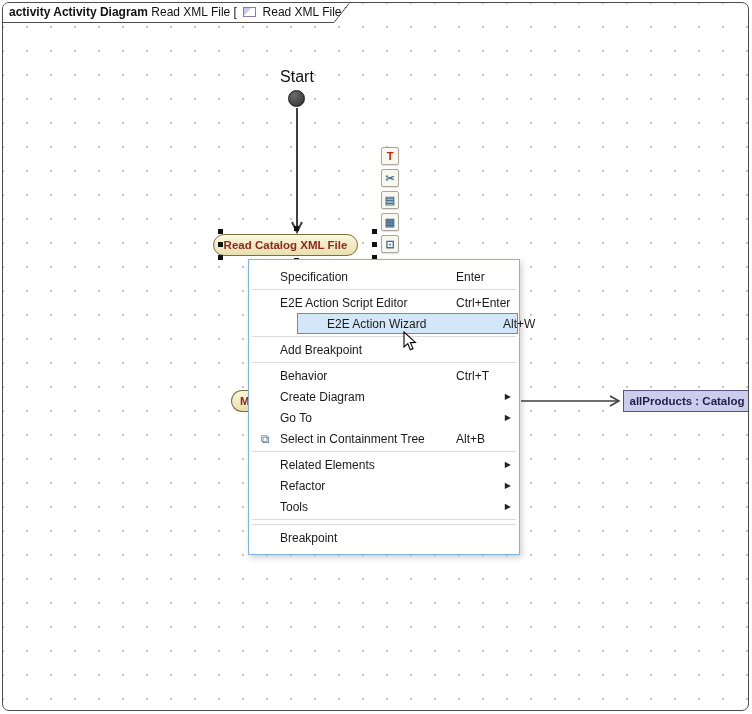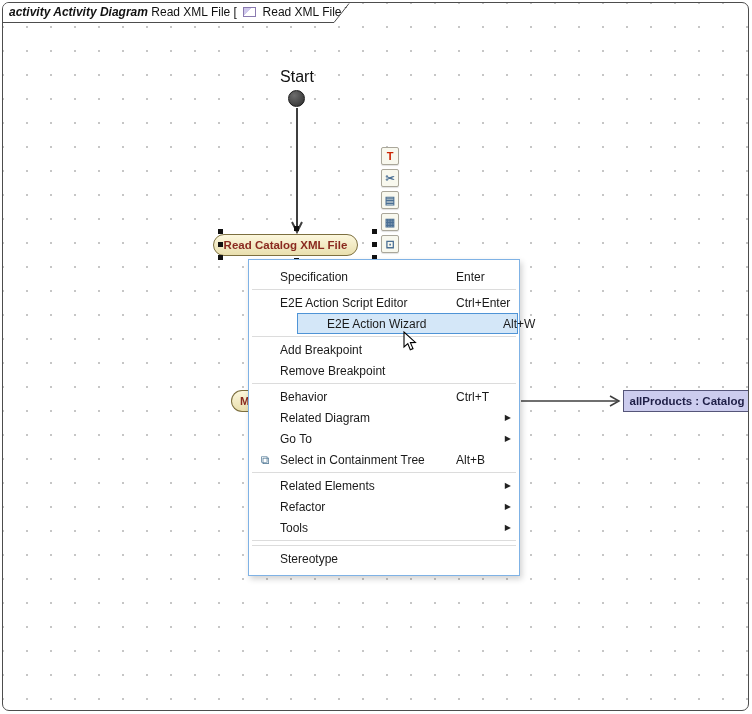--- a/index.html
+++ b/index.html
@@ -21,21 +21,21 @@
   }
 
   .frame-header {
     position:absolute; left:0; top:0; width:347px; height:19px;
     background:#ffffff;
     clip-path: polygon(0 0, 100% 0, calc(100% - 15px) 100%, 0 100%);
     font-size:12px; line-height:18px; white-space:nowrap;
     padding-left:6px; box-sizing:border-box; color:#111;
     z-index:3;
   }
-  .frame-header b { font-weight:bold;font-style:italic; }
+  .frame-header b { font-weight:bold; }
   .header-border { position:absolute; left:0; top:0; z-index:4; pointer-events:none; }
   .diagram-icon {
     display:inline-block; width:13px; height:10px; margin:0 3px; vertical-align:-1px;
     border:1px solid #8a7ab0; background:linear-gradient(135deg,#cfc8ec 0 38%, #ffffff 38%);
     box-sizing:border-box;
   }
 
   
   .start-label {
     position:absolute; left:266px; top:65px; width:56px; text-align:center;
@@ -188,33 +188,29 @@
       <div class="mi selected">
         <span class="mi-ic"></span>
         <span class="mi-label">E2E Action Wizard</span>
         <span class="mi-shortcut">Alt+W</span>
       </div>
       <div class="mi-sep"></div>
       <div class="mi">
         <span class="mi-ic"></span>
         <span class="mi-label">Add Breakpoint</span>
       </div>
-      <div class="mi">
-        <span class="mi-ic"></span>
-        <span class="mi-label">Remove Breakpoint</span>
-      </div>
       <div class="mi-sep"></div>
       <div class="mi">
         <span class="mi-ic"></span>
         <span class="mi-label">Behavior</span>
         <span class="mi-shortcut">Ctrl+T</span>
       </div>
       <div class="mi">
         <span class="mi-ic"></span>
-        <span class="mi-label">Related Diagram</span>
+        <span class="mi-label">Create Diagram</span>
         <span class="mi-arrow">▶</span>
       </div>
       <div class="mi">
         <span class="mi-ic"></span>
         <span class="mi-label">Go To</span>
         <span class="mi-arrow">▶</span>
       </div>
       <div class="mi">
         <span class="mi-ic">⧉</span>
         <span class="mi-label">Select in Containment Tree</span>
@@ -233,21 +229,21 @@
       </div>
       <div class="mi">
         <span class="mi-ic"></span>
         <span class="mi-label">Tools</span>
         <span class="mi-arrow">▶</span>
       </div>
       <div class="mi-sep"></div>
       <div class="mi-sep"></div>
       <div class="mi">
         <span class="mi-ic"></span>
-        <span class="mi-label">Stereotype</span>
+        <span class="mi-label">Breakpoint</span>
       </div>
     </div>
 
 </div>
 
 <div class="mouse-cursor">
   <svg width="15" height="21" viewBox="0 0 15 21">
     <path d="M1,1 L1,16 L4.8,12.6 L7.3,18.8 L10,17.6 L7.4,11.6 L12.4,11.4 Z" fill="#ffffff" stroke="#000000" stroke-width="1.1"></path>
   </svg>
 </div>

